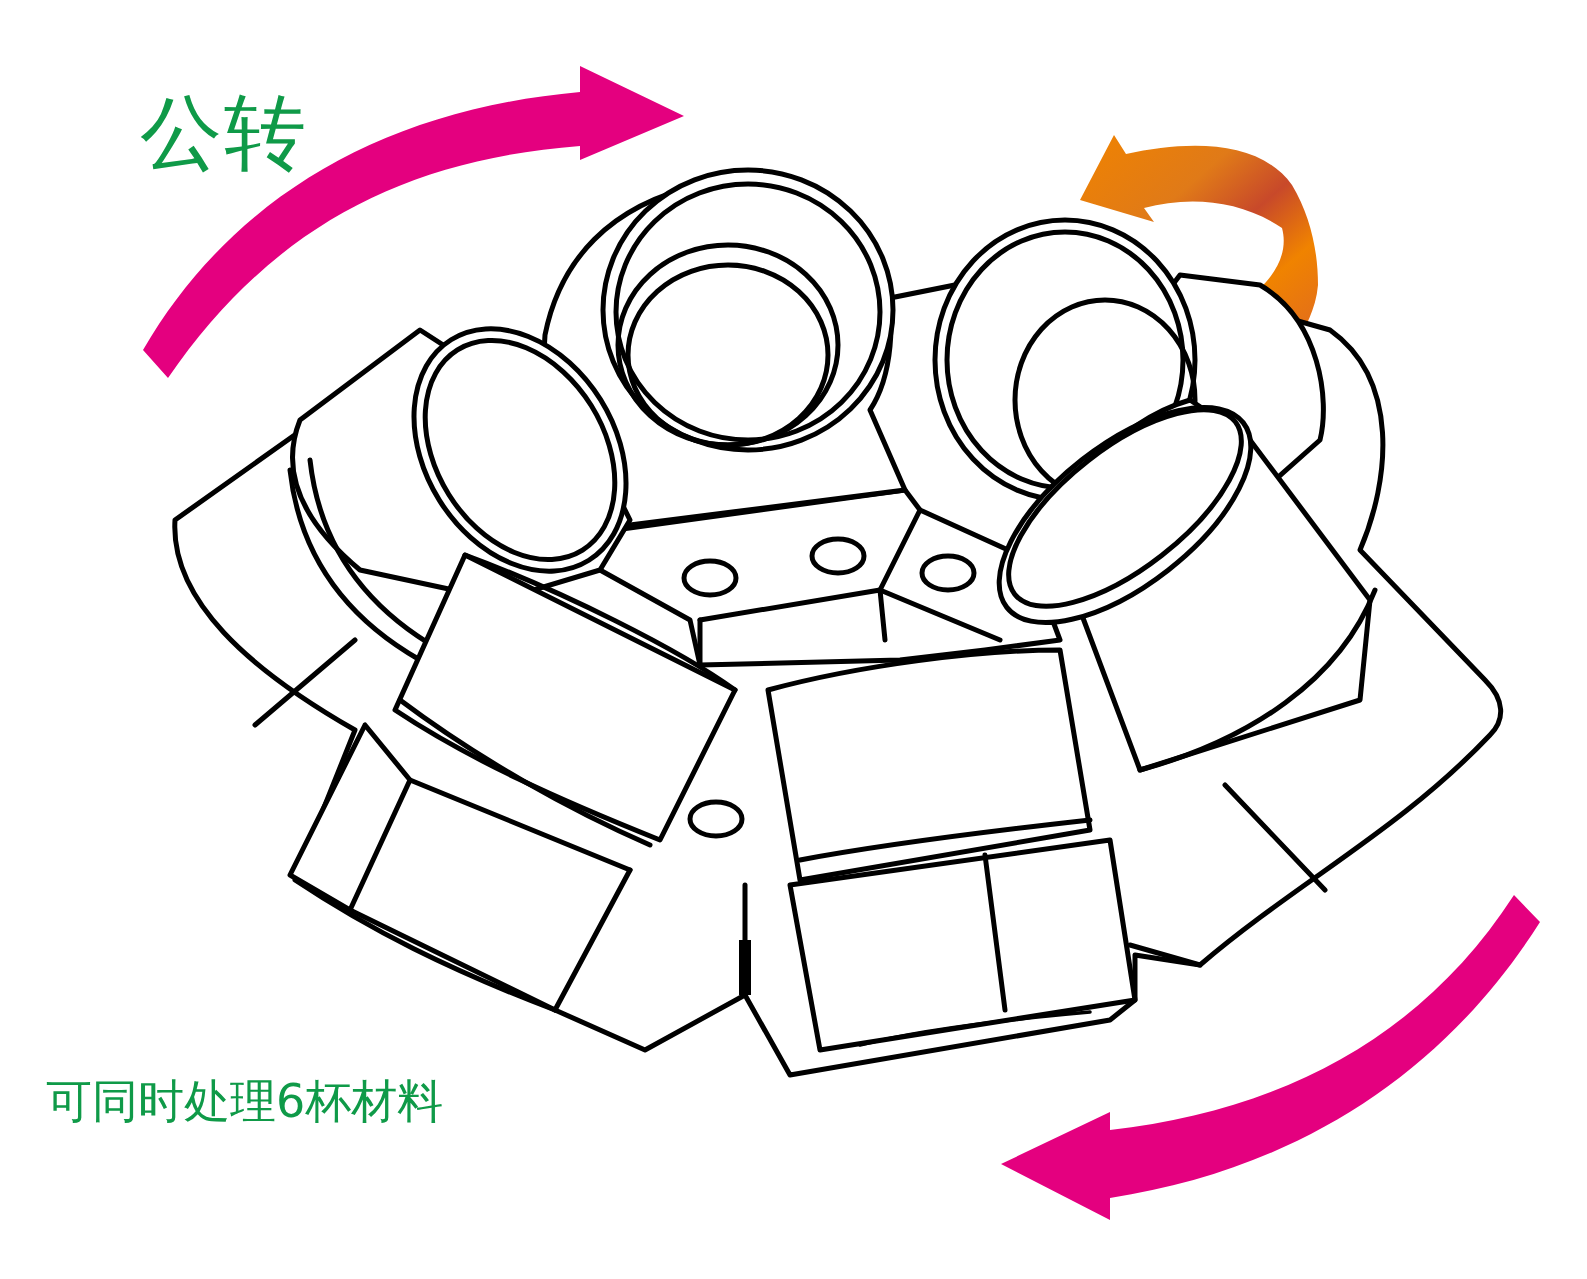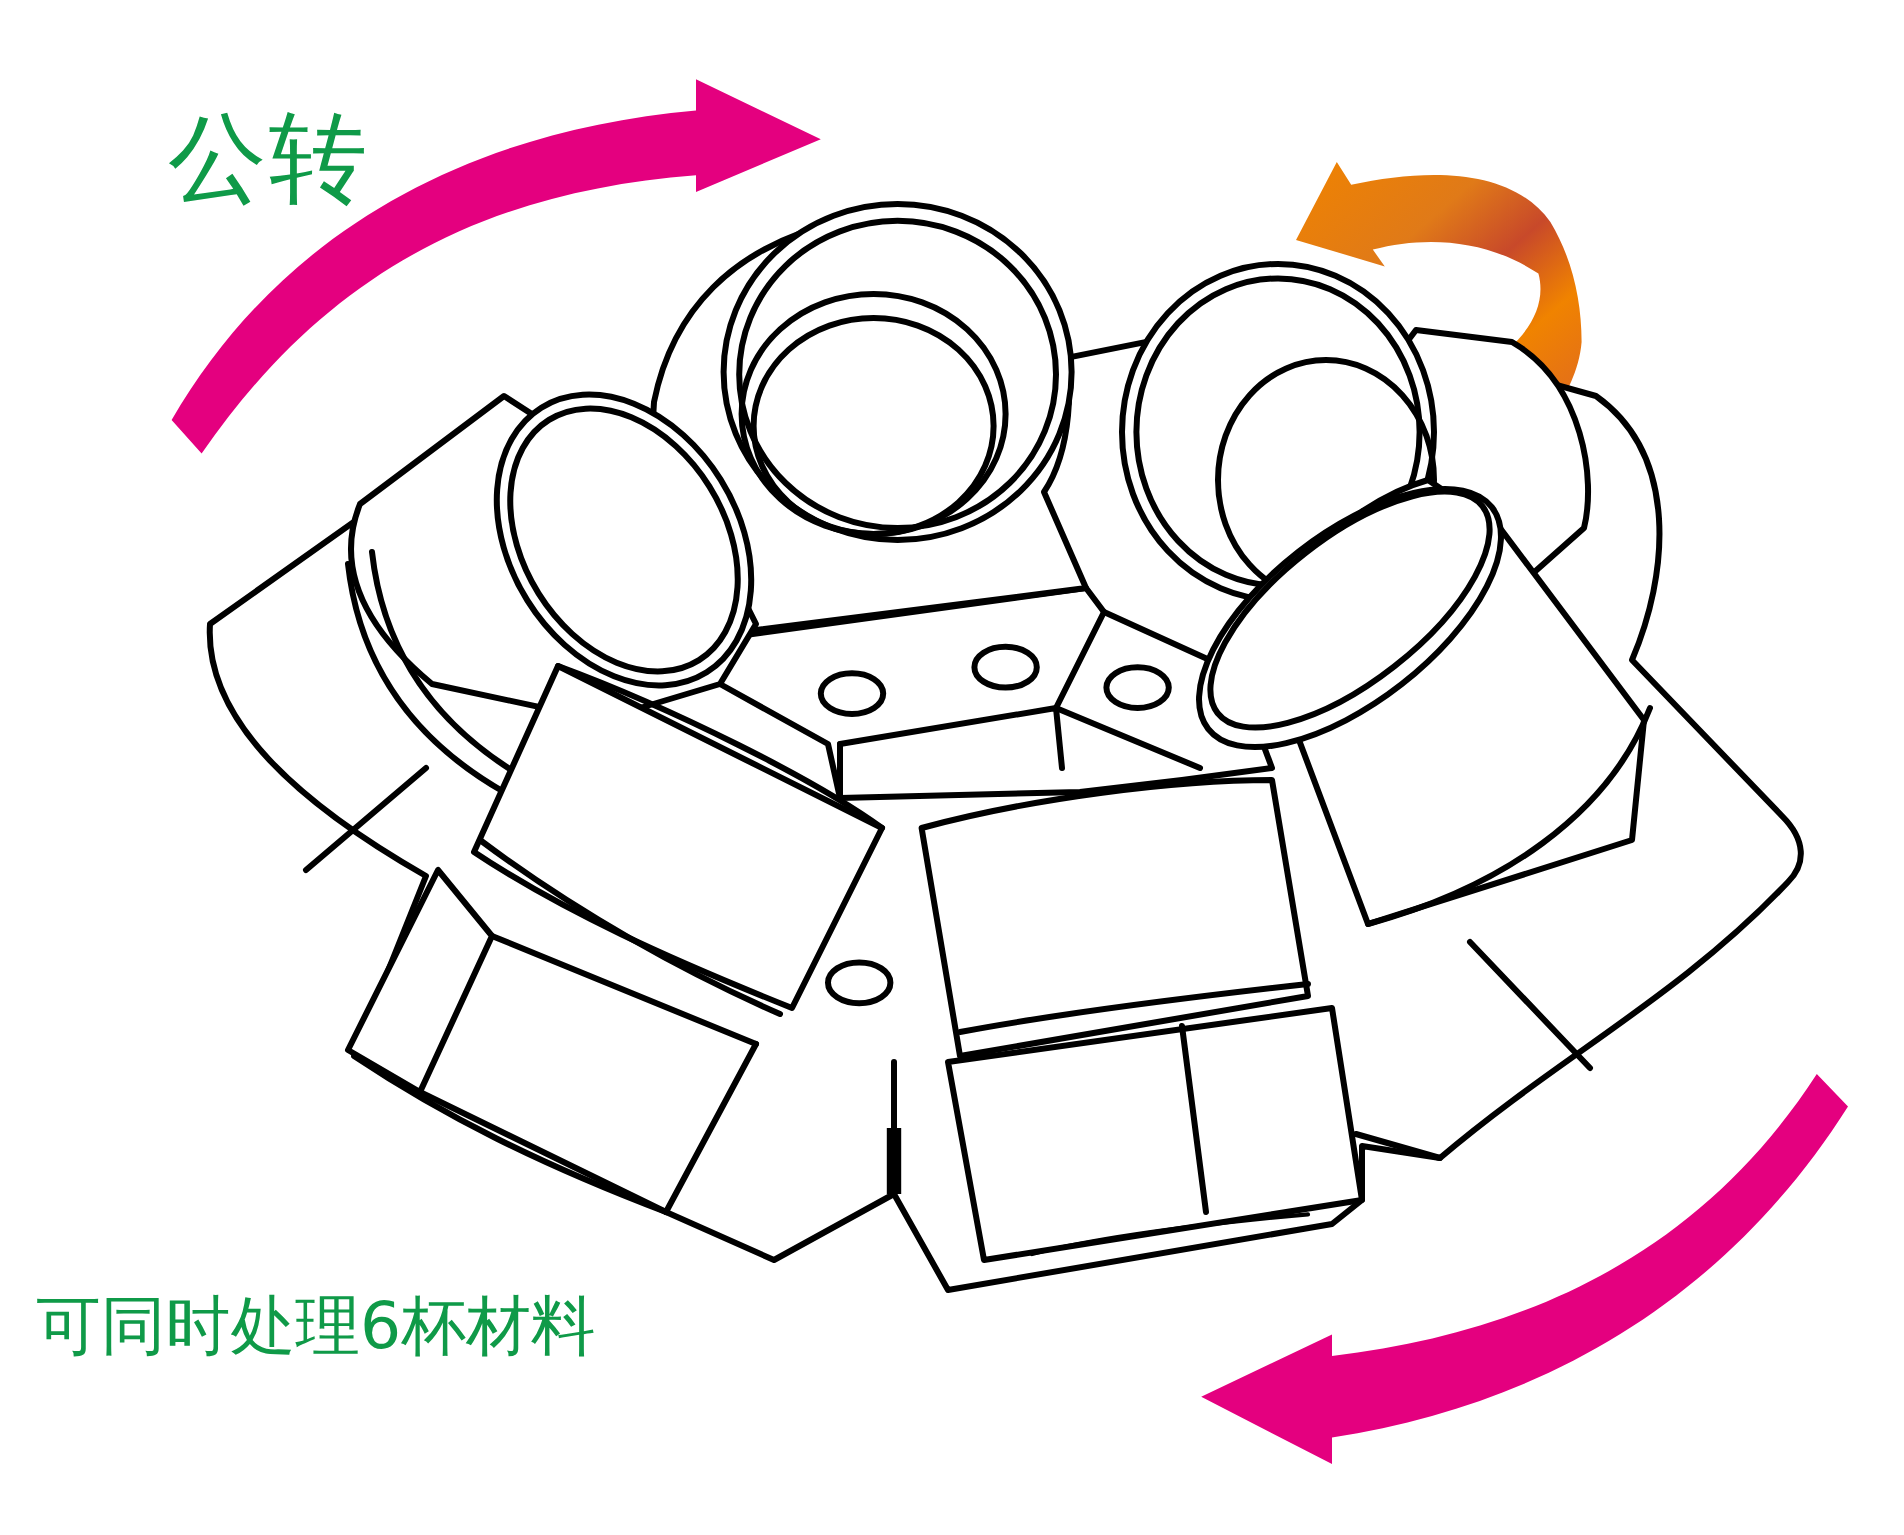--- a/index.html
+++ b/index.html
@@ -3,21 +3,21 @@
   <meta charset="utf-8">
   <style>
     html, body { margin: 0; padding: 0; background: #ffffff; }
     body { width: 1587px; height: 1279px; position: relative; overflow: hidden;
            font-family: "DejaVu Sans", "Liberation Sans", sans-serif; }
     #stage { position: absolute; left: 0; top: 0; width: 1369px; height: 1279px; }
     .label { position: absolute; color: #0f9a48; white-space: nowrap; line-height: 1;
              font-family: "DejaVu Sans", "Liberation Sans", sans-serif; }
     #lbl-revolution { left: 140px; top: 92px; font-size: 82px; letter-spacing: 2px; }
     #lbl-rotation   { left: 1302px; top: 120px; font-size: 82px; letter-spacing: 2px; }
-    #lbl-caption    { left: 30px; top: 1078px; font-size: 54px; }
+    #lbl-caption    { left: 46px; top: 1078px; font-size: 46px; }
     svg .ln { fill: #ffffff; stroke: #000; stroke-width: 5; stroke-linejoin: round; stroke-linecap: round; }
     svg .lo { fill: none; stroke: #000; stroke-width: 5; stroke-linejoin: round; stroke-linecap: round; }
     svg .thin { fill: none; stroke: #000; stroke-width: 3.5; stroke-linecap: round; }
   </style>
 </head>
 <body>
 
 <div id="stage">
   <svg width="1587" height="1279" viewBox="0 0 1587 1279" xmlns="http://www.w3.org/2000/svg">
     <defs>

